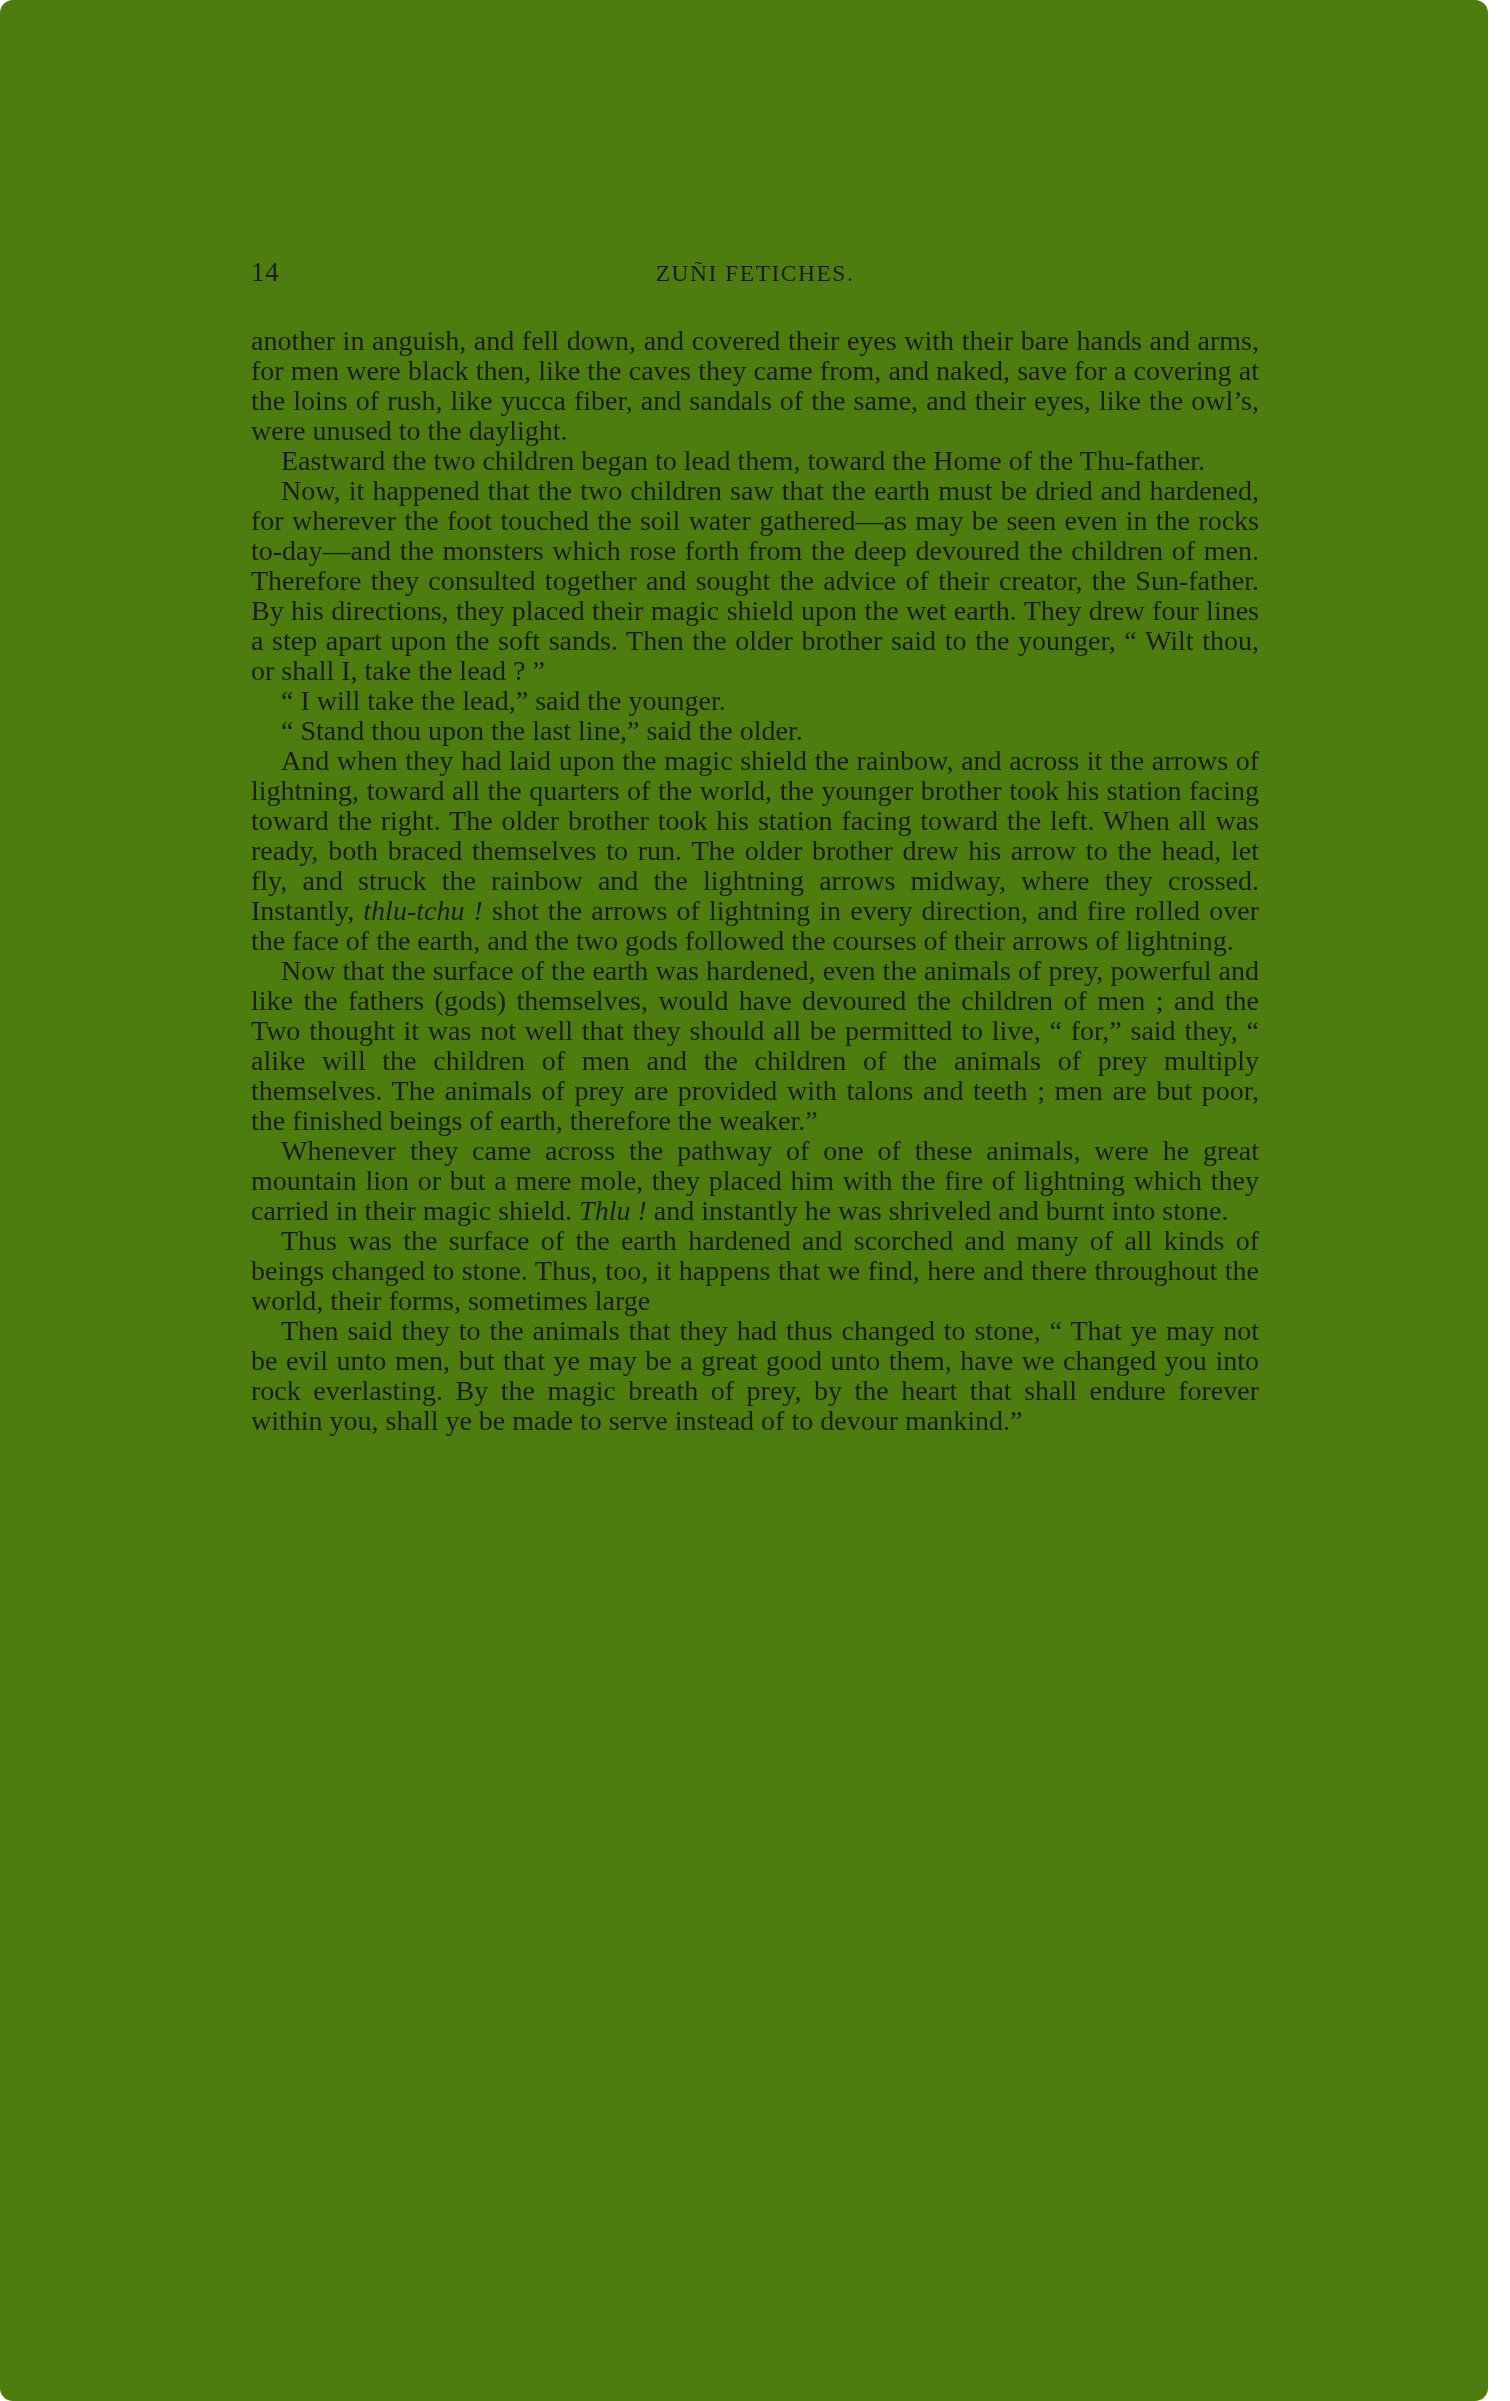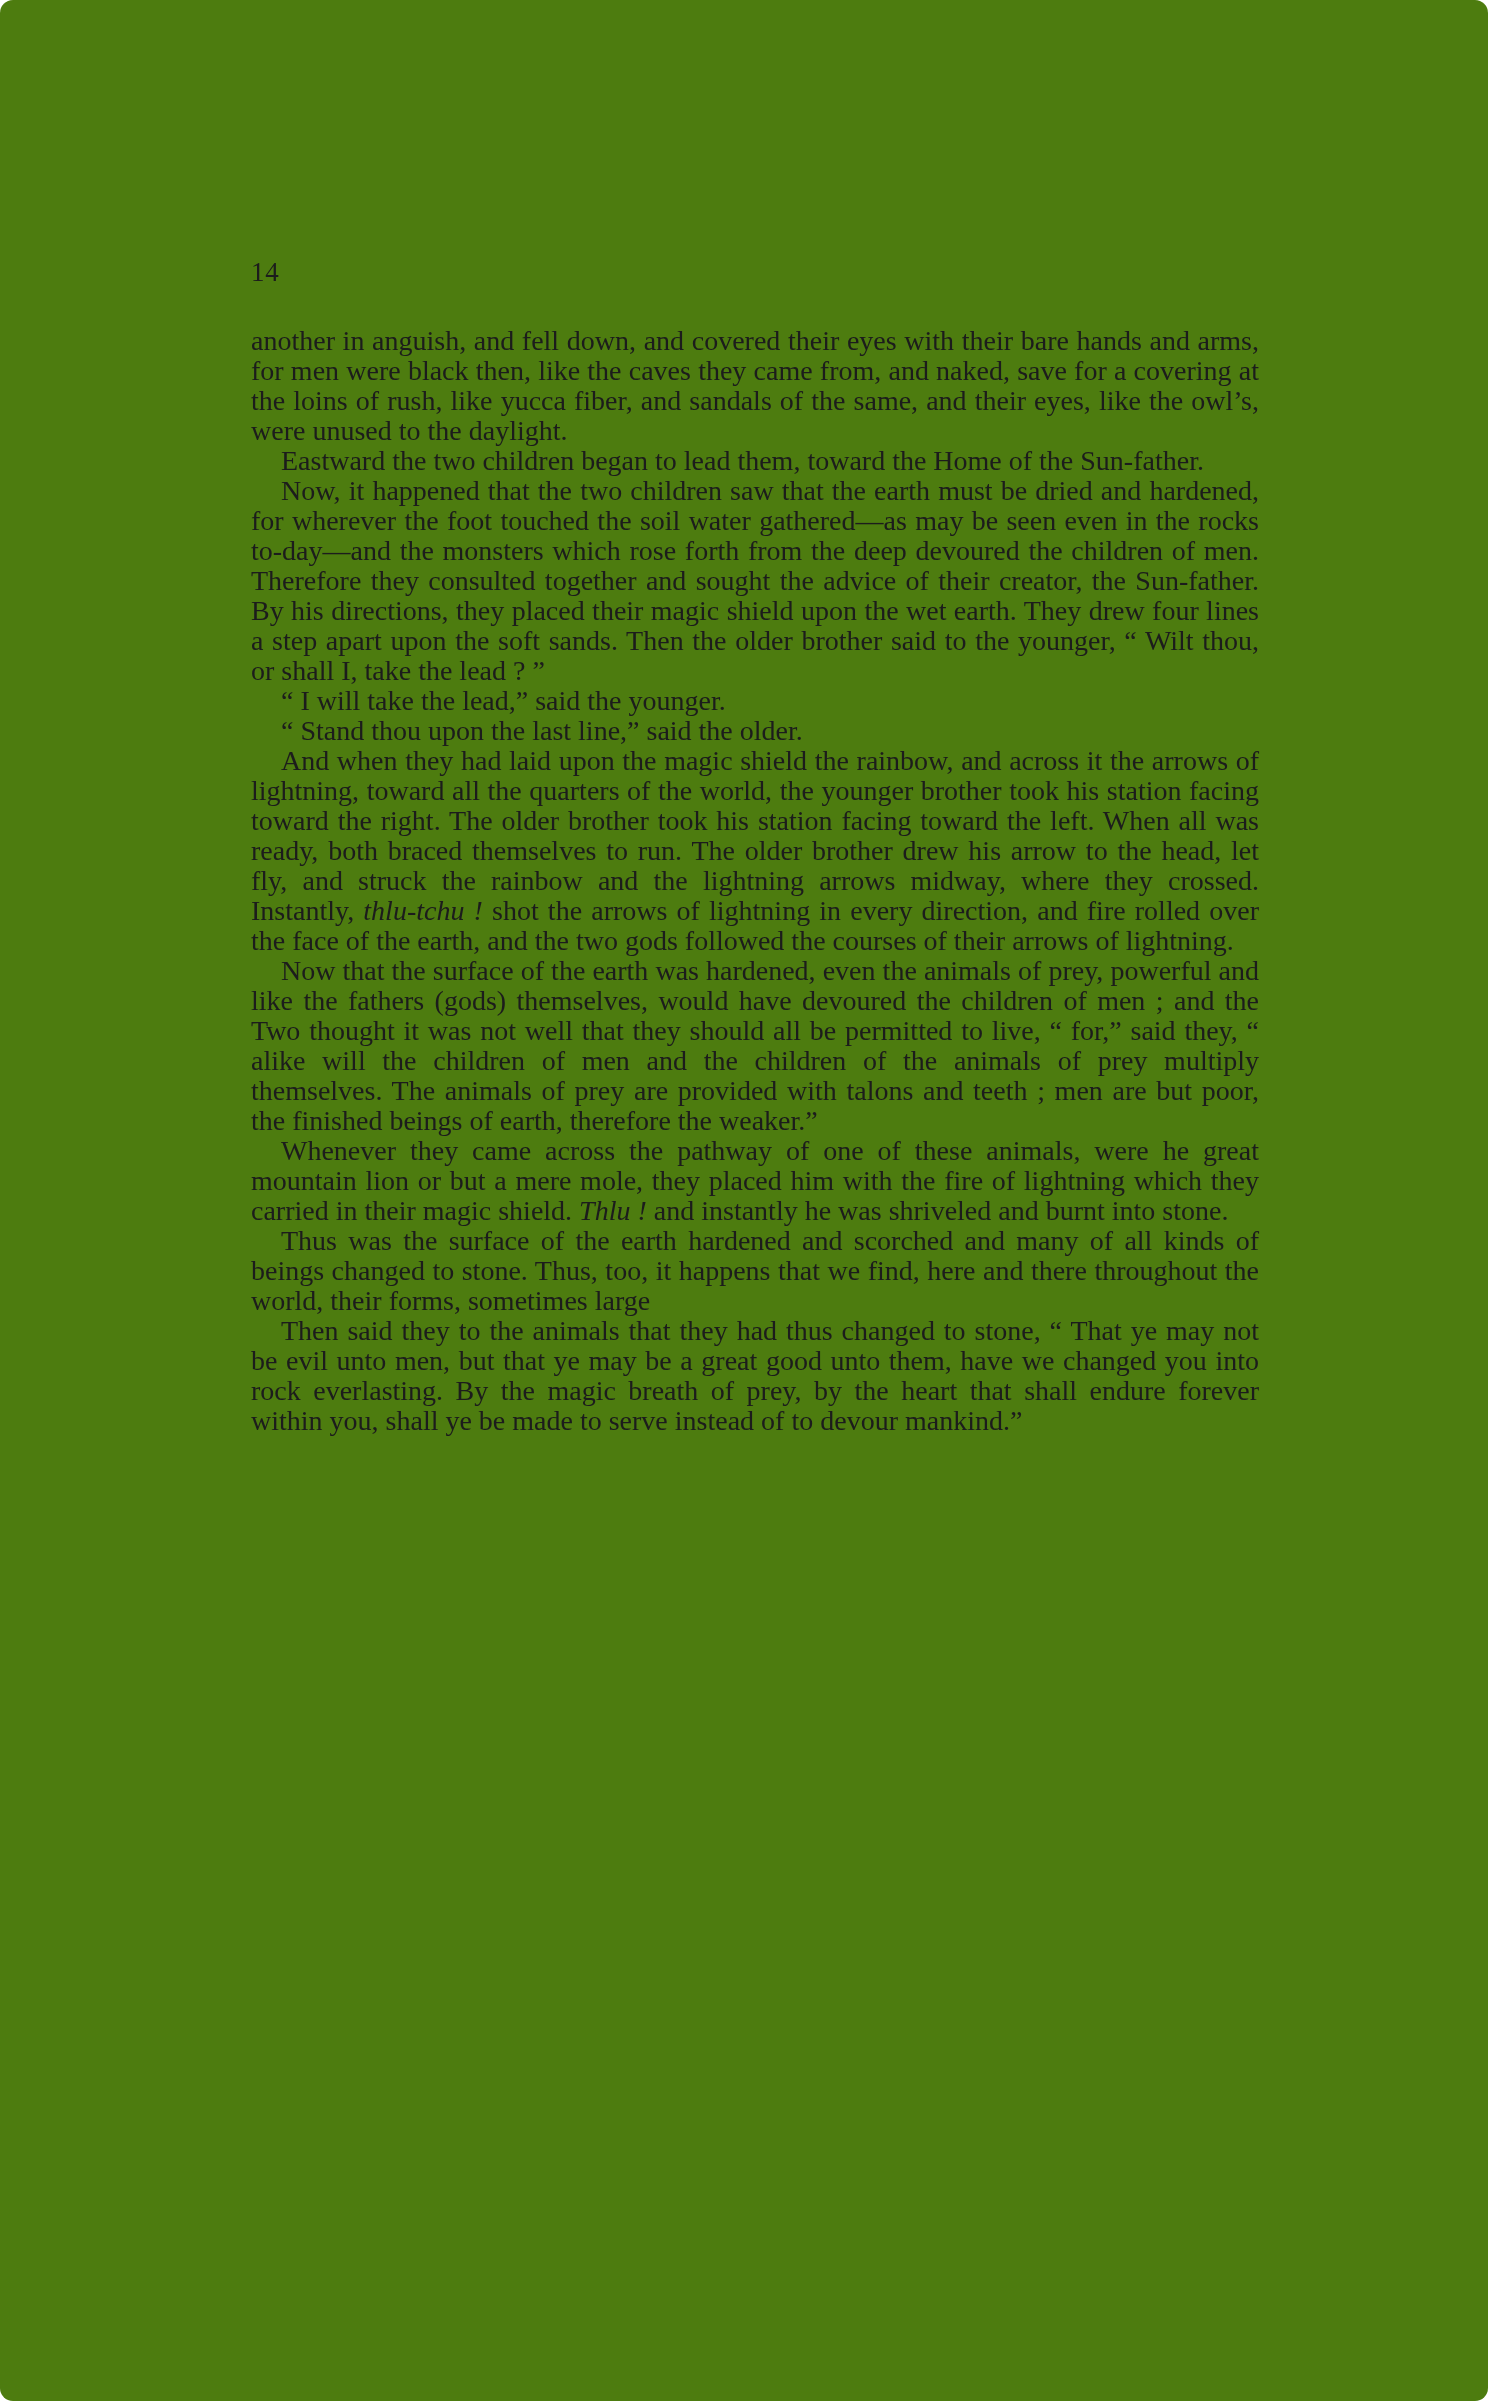--- a/index.html
+++ b/index.html
@@ -58,24 +58,25 @@
   .body-text em {
   }
 </style>
 </head>
 <body>
 
 <div class="page">
   <div class="text-block">
     <div class="page-header">
       <span class="page-number">14</span>
+      <span class="running-title">ZUÑI FETICHES.</span>
     </div>
     <div class="body-text" id="paragraphs">
         <p class="no-indent"><span>another in anguish, and fell down, and covered their eyes with their bare hands and arms, for men were black then, like the caves they came from, and naked, save for a covering at the loins of rush, like yucca fiber, and sandals of the same, and their eyes, like the owl’s, were unused to the daylight.</span></p>
-        <p><span>Eastward the two children began to lead them, toward the Home of the Sun-father.</span></p>
+        <p><span>Eastward the two children began to lead them, toward the Home of the Thu-father.</span></p>
         <p><span>Now, it happened that the two children saw that the earth must be dried and hardened, for wherever the foot touched the soil water gathered—as may be seen even in the rocks to-day—and the monsters which rose forth from the deep devoured the children of men.  Therefore they consulted together and sought the advice of their creator, the Sun-father.  By his directions, they placed their magic shield upon the wet earth.  They drew four lines a step apart upon the soft sands. Then the older brother said to the younger, “ Wilt thou, or shall I, take the lead ? ”</span></p>
         <p><span>“ I will take the lead,” said the younger.</span></p>
         <p><span>“ Stand thou upon the last line,” said the older.</span></p>
         <p><span>And when they had laid upon the magic shield the rainbow, and across it the arrows of lightning, toward all the quarters of the world, the younger brother took his station facing toward the right.  The older brother took his station facing toward the left.  When all was ready, both braced themselves to run.  The older brother drew his arrow to the head, let fly, and struck the rainbow and the lightning arrows midway, where they crossed.  Instantly, </span><em>thlu-tchu !</em><span> shot the arrows of lightning in every direction, and fire rolled over the face of the earth, and the two gods followed the courses of their arrows of lightning.</span></p>
         <p><span>Now that the surface of the earth was hardened, even the animals of prey, powerful and like the fathers (gods) themselves, would have devoured the children of men ; and the Two thought it was not well that they should all be permitted to live, “ for,” said they, “ alike will the children of men and the children of the animals of prey multiply themselves.  The animals of prey are provided with talons and teeth ; men are but poor, the finished beings of earth, therefore the weaker.”</span></p>
         <p><span>Whenever they came across the pathway of one of these animals, were he great mountain lion or but a mere mole, they placed him with the fire of lightning which they carried in their magic shield.  </span><em>Thlu !</em><span> and instantly he was shriveled and burnt into stone.</span></p>
         <p><span>Thus was the surface of the earth hardened and scorched and many of all kinds of beings changed to stone.  Thus, too, it happens that we find, here and there throughout the world, their forms, sometimes large</span></p>
         <p><span>Then said they to the animals that they had thus changed to stone, “ That ye may not be evil unto men, but that ye may be a great good unto them, have we changed you into rock everlasting.  By the magic breath of prey, by the heart that shall endure forever within you, shall ye be made to serve instead of to devour mankind.”</span></p>
       </div>
   </div>

